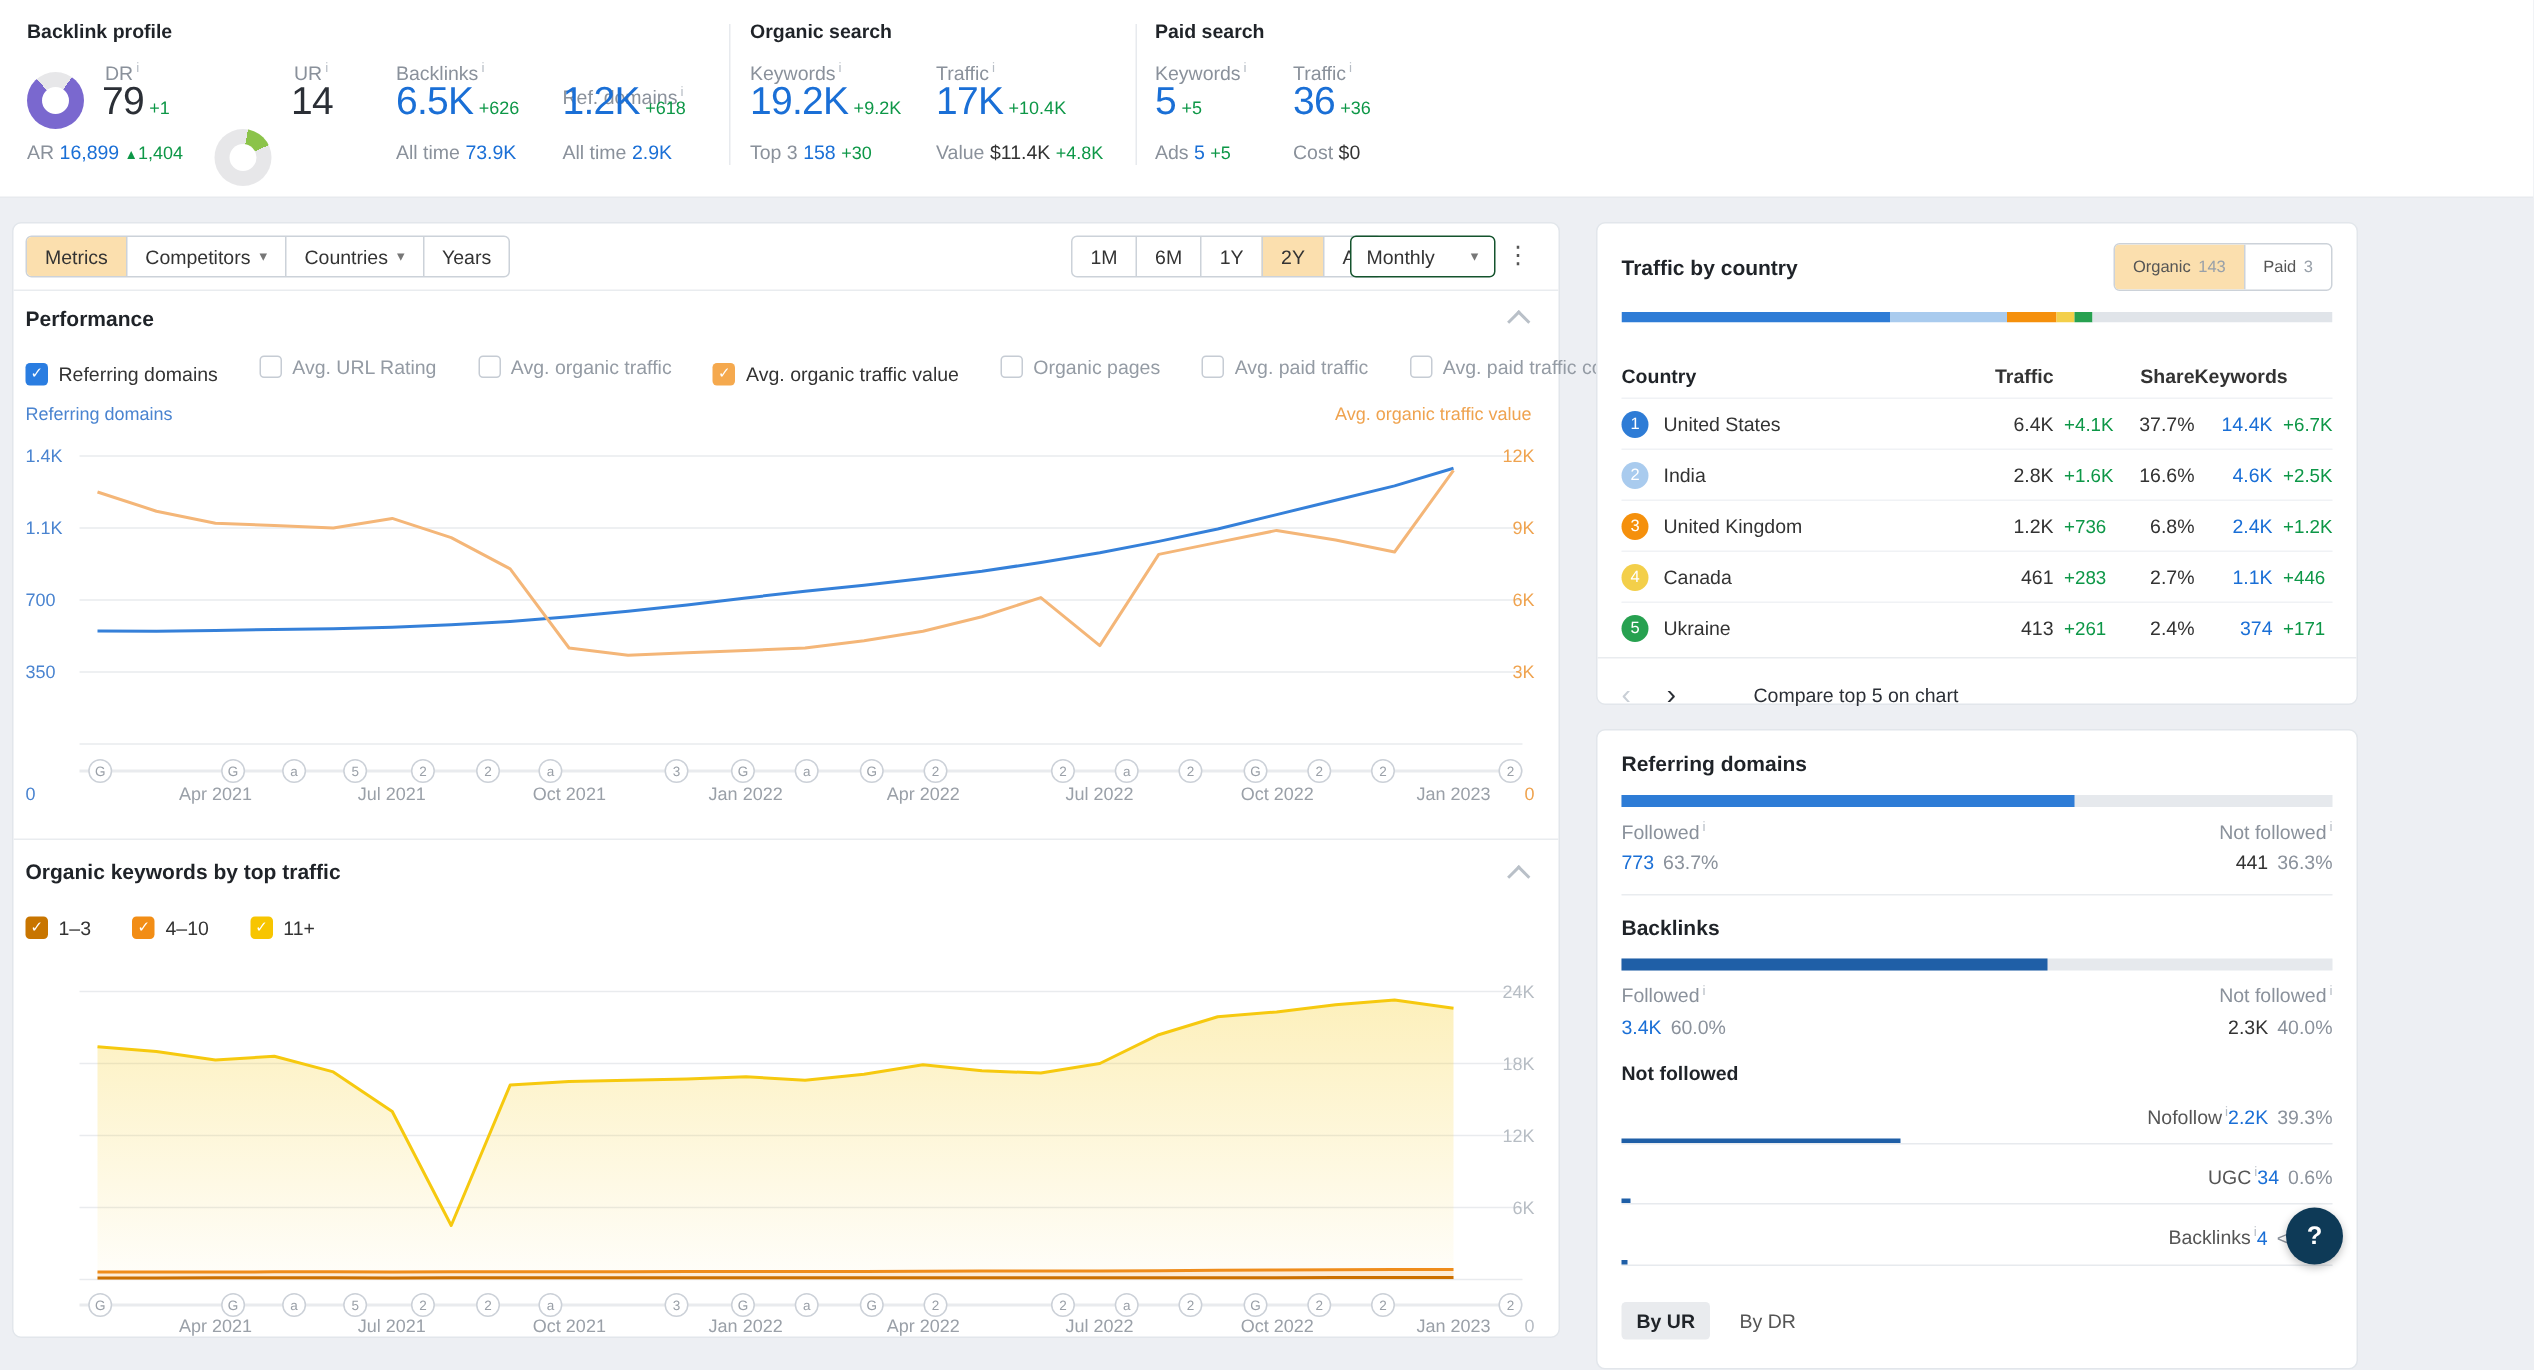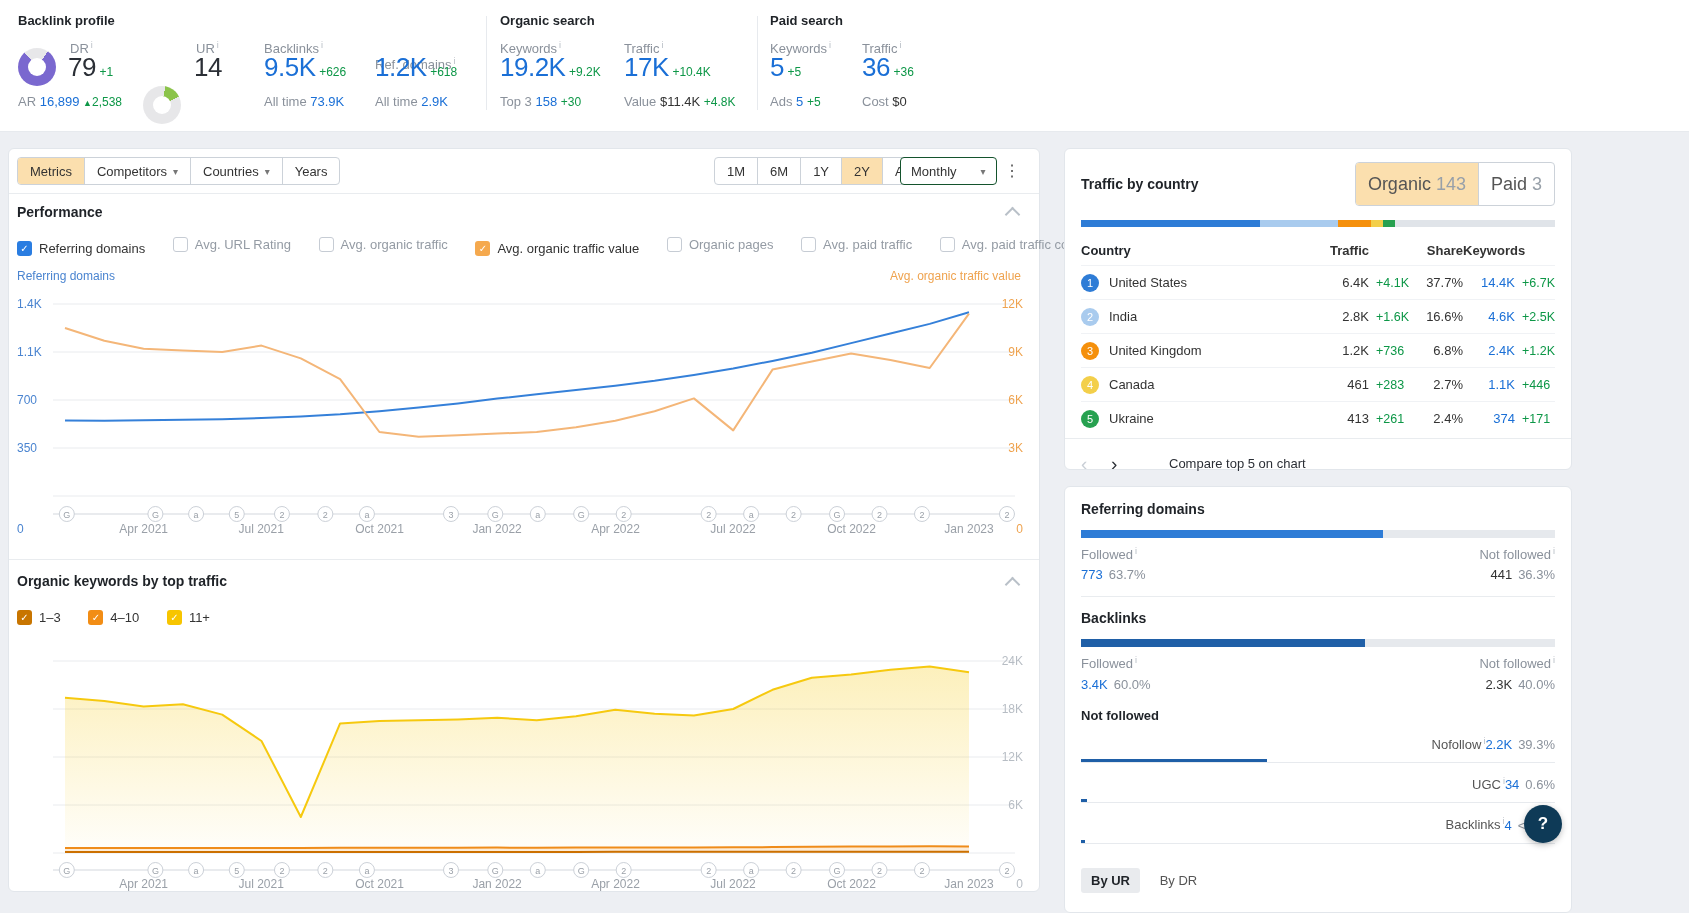--- a/index.html
+++ b/index.html
@@ -36,28 +36,28 @@
   .sec-h{font-size:14px;font-weight:bold;color:#1f2328}
   
   .cb{display:inline-flex;align-items:center;gap:7px;font-size:13px;color:#949ba4;margin-right:24px;cursor:pointer;white-space:nowrap}
   .cb.on{color:#333}
   .cb .box{width:15px;height:15px;border:1px solid #c6ccd4;border-radius:3px;background:#fff;display:flex;align-items:center;justify-content:center;font-size:10px;color:#fff;box-sizing:border-box}
   .cb.on .box{border:none;background:var(--cb,#2a7de1)}
   .axis-legend{font-size:12px}
   svg{font-family:"Liberation Sans",sans-serif}
   
   .card-head{display:flex;justify-content:space-between;align-items:center;padding:13px 16px 0}
-  .toggle{display:flex;border:1px solid #ccd2d9;border-radius:4px;overflow:hidden;font-size:18px;height:44px;box-sizing:border-box}
+  .toggle{display:flex;border:1px solid #ccd2d9;border-radius:4px;overflow:hidden;font-size:11px;height:32px;box-sizing:border-box}
   .toggle .t{padding:0 12px;color:#555;display:flex;align-items:center;gap:5px;cursor:pointer;border-left:1px solid #ccd2d9}
   .toggle .t:first-child{border-left:none}
   .toggle .t .cnt{color:#98a0a9}
   .toggle .t.active{background:#fbdfae}
   .country-bar{height:7px;margin:14px 16px 0;display:flex;overflow:hidden}
   .country-bar .seg{height:100%}
-  .ctable{margin:8px 16px 0}
+  .ctable{margin:20px 16px 0}
   .ctr{display:grid;grid-template-columns:1fr 64px 44px 50px 52px 40px;align-items:center;height:33px;border-top:1px solid #f0f2f5;font-size:13px}
   .ctr.head{font-weight:bold;color:#1f2328;height:30px;border-top:none}
   .ctr .r{text-align:right;color:#333}
   .ctr .gd{color:#0d9747;text-align:left;padding-left:7px;font-size:12.5px}
   .ctr .lnk{color:#1a6fd6}
   .rank{display:inline-flex;width:18px;height:18px;border-radius:50%;color:#fff;font-size:11px;align-items:center;justify-content:center;margin-right:10px;flex:none}
   .cname{display:flex;align-items:center;color:#333}
   .cfoot{display:flex;align-items:center;height:48px;border-top:1px solid #e9ecef;margin-top:3px;padding:0 16px}
   .navarrow{font-size:19px;line-height:1;cursor:pointer;width:30px}
   .navarrow.dis{color:#c9cfd6}
@@ -86,28 +86,28 @@
 <body>
 
 <div class="page">
 
   <div class="topbar">
     <div class="abs sect-title" style="left:18px;top:13px">Backlink profile</div>
 
     <div class="abs donut" id="dr-donut" style="left: 18px; top: 48px; background: conic-gradient(from 35deg, rgb(122, 104, 207) 0deg, rgb(122, 104, 207) 79%, rgb(231, 231, 233) 79%, rgb(231, 231, 233) 100%);"></div>
     <div class="abs glabel" style="left:70px;top:40px"><span>DR</span><sup class="i">i</sup></div>
     <div class="abs" style="left:68px;top:52px"><span class="bigval">79</span> <span class="delta">+1</span></div>
-    <div class="abs subline" style="left:18px;top:94px"><span>AR</span> <span class="lnk">16,899</span> <span class="delta"><span style="font-size:9px">▲</span><span>2,538</span></span></div>
+    <div class="abs subline" style="left:18px;top:94px"><span>AR</span> <span class="lnk">16,899</span> <span class="delta"><span style="font-size:9px">▲</span><span>1,404</span></span></div>
 
     <div class="abs donut" id="ur-donut" style="left: 143px; top: 48px; background: conic-gradient(from 10deg, rgb(139, 195, 74) 0deg, rgb(139, 195, 74) 15%, rgb(231, 231, 233) 15%, rgb(231, 231, 233) 100%);"></div>
     <div class="abs glabel" style="left:196px;top:40px"><span>UR</span><sup class="i">i</sup></div>
     <div class="abs" style="left:194px;top:52px"><span class="bigval">14</span></div>
 
     <div class="abs glabel" style="left:264px;top:40px"><span>Backlinks</span><sup class="i">i</sup></div>
-    <div class="abs" style="left:264px;top:52px"><span class="bigval blue">9.5K</span> <span class="delta">+626</span></div>
+    <div class="abs" style="left:264px;top:52px"><span class="bigval blue">6.5K</span> <span class="delta">+626</span></div>
     <div class="abs subline" style="left:264px;top:94px"><span>All time</span> <span class="lnk">73.9K</span></div>
 
     <div class="abs glabel" style="left:375px;top:56px"><span>Ref. domains</span><sup class="i">i</sup></div>
     <div class="abs" style="left:375px;top:52px"><span class="bigval blue">1.2K</span> <span class="delta">+618</span></div>
     <div class="abs subline" style="left:375px;top:94px"><span>All time</span> <span class="lnk">2.9K</span></div>
 
     <div class="vline" style="left:486px"></div>
 
     <div class="abs sect-title" style="left:500px;top:13px">Organic search</div>
     <div class="abs glabel" style="left:500px;top:40px"><span>Keywords</span><sup class="i">i</sup></div>

